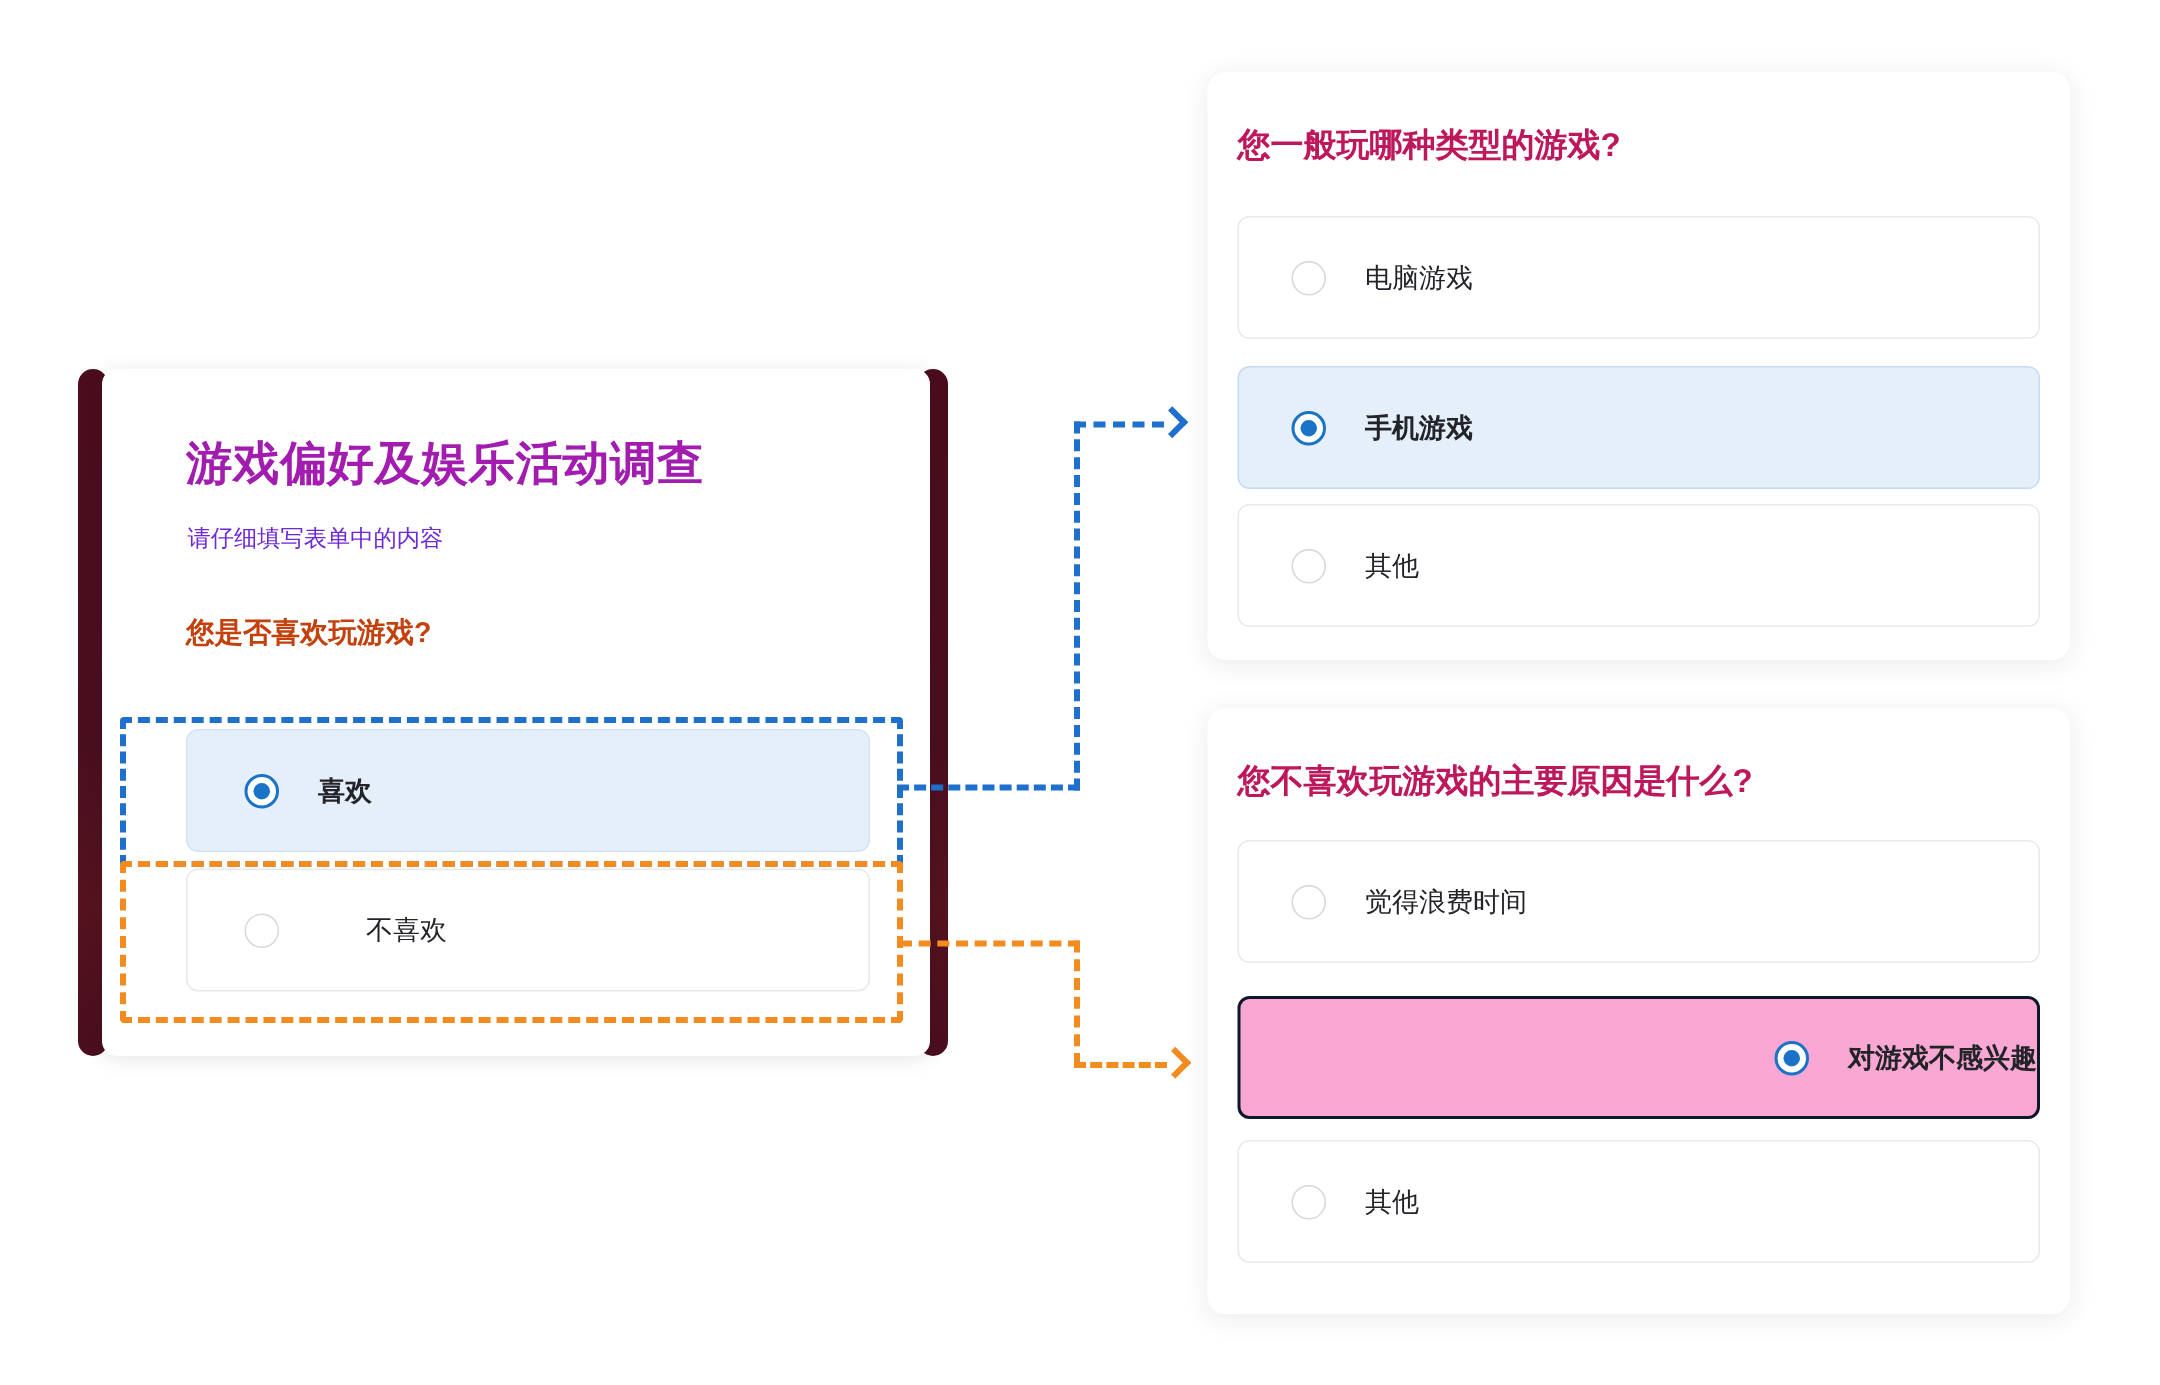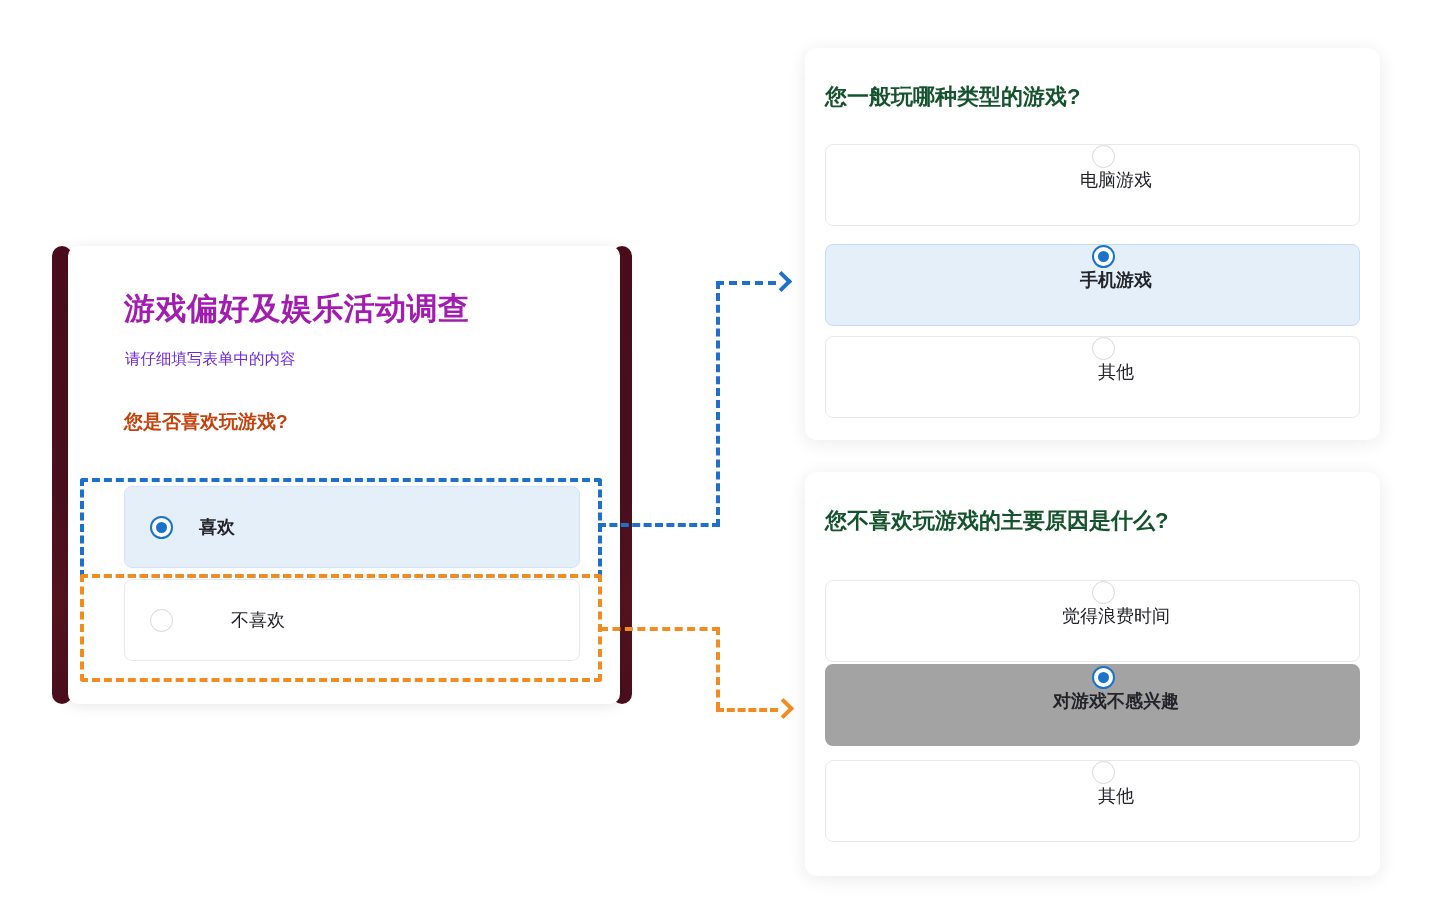--- a/index.html
+++ b/index.html
@@ -83,21 +83,21 @@
 
   
   .opt-row {
     position: absolute;
     left: 72px;
     width: 456px;
     height: 82px;
     border-radius: 8px;
     display: flex;
     align-items: center;
-    padding-left: 25px;
+    padding-left: 38px;
   }
   .opt-row.selected {
     background: #e5effa;
     border: 1px solid #d3e3f4;
   }
   .opt-row.plain {
     background: #ffffff;
     border: 1px solid #e9e9ec;
   }
   #opt-like    { top: 240px; }
@@ -211,55 +211,55 @@
   }
   #panel-top    { left: 805px; top: 48px;  width: 575px; height: 392px; }
   #panel-bottom { left: 805px; top: 472px; width: 575px; height: 404px; }
 
   .panel-title {
     position: absolute;
     left: 20px;
     top: 34px;
     font-size: 22px;
     font-weight: 700;
-    color: #14532d;
+    color: #be185d;
     white-space: nowrap;
   }
 
   .panel-opt {
     position: absolute;
     left: 20px;
     width: 535px;
     height: 82px;
     border-radius: 8px;
     display: flex;
     align-items: center;
-    padding-left: 21px;
-    flex-direction: column;
+    padding-left: 35px;
   }
   .panel-opt.plain {
     background: #ffffff;
     border: 1px solid #e9e9ec;
   }
   .panel-opt.sel-soft {
     background: #e5effa;
     border: 1px solid #c4dbf3;
   }
   .panel-opt.sel-strong {
-    background: #a3a3a3;
-    border: 2px solid #a3a3a3;
+    background: #f9a8d4;
+    border: 2px solid #0f172a;
+    justify-content: flex-end;
   }
 
   .panel-opt .opt-label { margin-left: 26px; font-size: 18px; }
 
   #top-o1 { top: 96px; }
   #top-o2 { top: 196px; }
   #top-o3 { top: 288px; }
 
-  #bot-o1 { top: 108px; }
+  #bot-o1 { top: 88px; }
   #bot-o2 { top: 192px; }
   #bot-o3 { top: 288px; }
 </style>
 </head>
 <body>
 
 <div id="stage">
 
   <div id="left-card">
 

